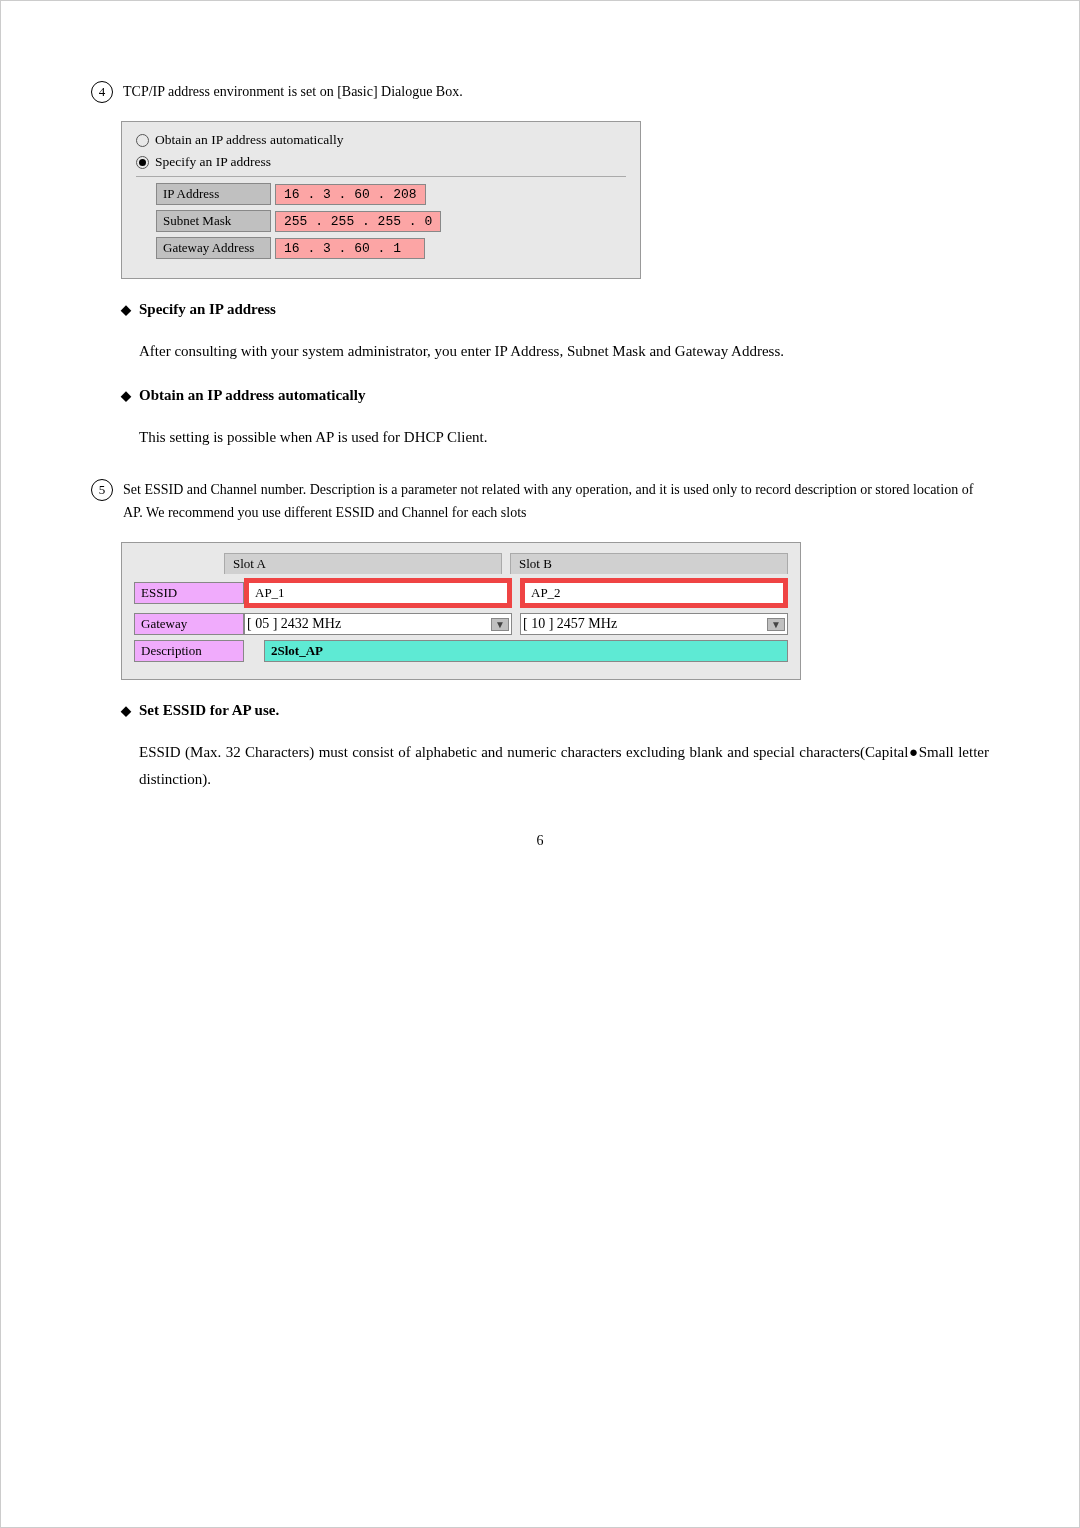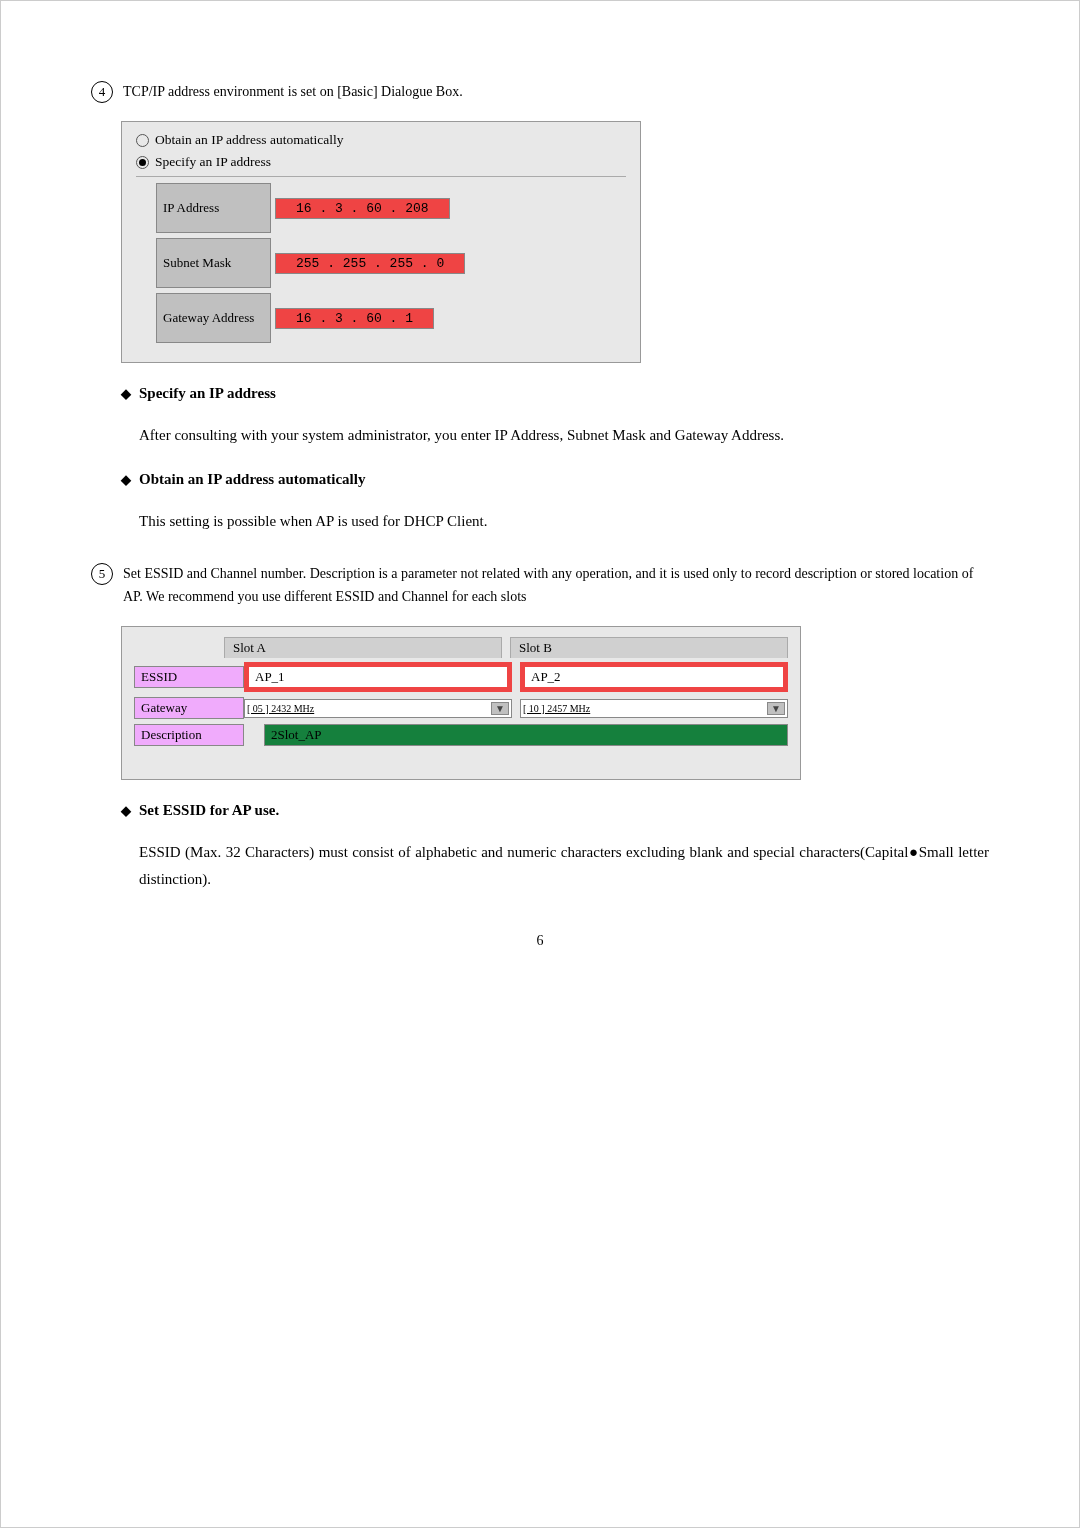--- a/index.html
+++ b/index.html
@@ -90,30 +90,30 @@
 
     .field-row {
       display: flex;
       align-items: center;
       margin-bottom: 5px;
     }
 
     .field-label {
       background: #c0c0c0;
       border: 1px solid #888;
-      padding: 16px 6px;
+      padding: 2px 6px;
       font-size: 13px;
       width: 115px;
       text-align: left;
     }
 
     .field-value {
-      background: #ef4444;
-      border: 1px solid #888;
-      padding: 2px 20px;
+      background: #fca5a5;
+      border: 1px solid #888;
+      padding: 2px 8px;
       font-size: 13px;
       margin-left: 4px;
       min-width: 150px;
       font-family: "Courier New", monospace;
     }
 
     
     .bullet-section {
       margin: 22px 0 22px 30px;
     }
@@ -139,21 +139,21 @@
       margin-left: 18px;
       margin-top: 20px;
     }
 
     
     .slot-table-container {
       border: 1px solid #999;
       background: #e8e8e8;
       margin: 18px 0 18px 30px;
       width: 680px;
-      padding: 10px 12px 28px 12px;
+      padding: 10px 12px 12px 12px;
     }
 
     .slot-header-row {
       display: flex;
       margin-bottom: 4px;
     }
 
     .slot-header-spacer {
       width: 90px;
     }
@@ -209,45 +209,45 @@
       border: 1px solid #888;
       padding: 2px 2px;
       font-size: 13px;
       width: 100%;
       display: flex;
       align-items: center;
       justify-content: space-between;
     }
 
     .slot-select-text {
-      font-size: 10px;
-      text-decoration: underline;
+      font-size: 14px;
     }
 
     .slot-select-arrow {
       font-size: 10px;
       color: #444;
       background: #c0c0c0;
       border: 1px solid #888;
       padding: 0 3px;
     }
 
     .description-row {
       display: flex;
       align-items: center;
       gap: 12px;
     }
 
     .description-input {
-      background: #15803d;
+      background: #5eead4;
       border: 1px solid #888;
       padding: 2px 6px;
       font-size: 13px;
       flex: 1;
       margin-left: 8px;
+      font-weight: bold;
     }
 
     
     .page-number {
       text-align: center;
       font-size: 14px;
       margin-top: 40px;
       color: #000;
     }
 

